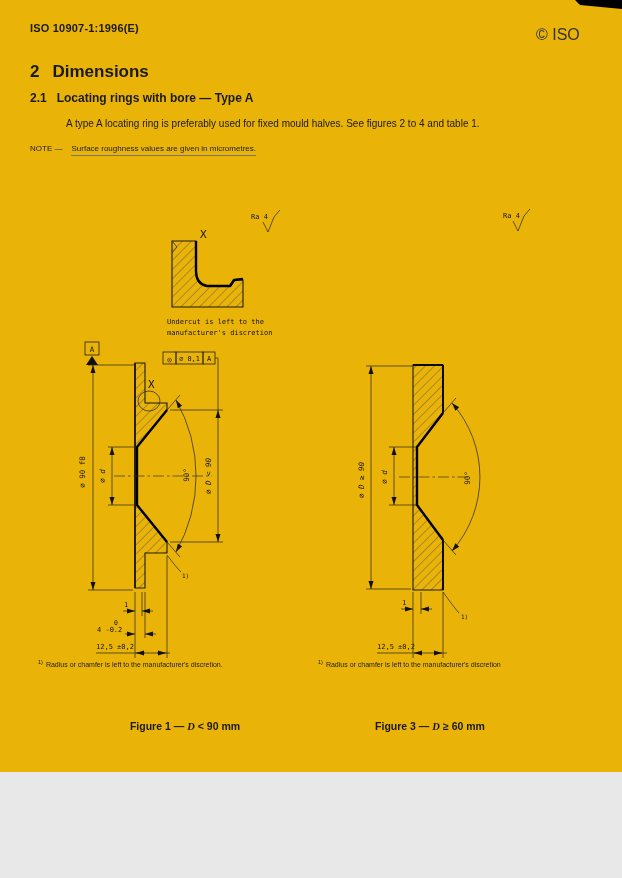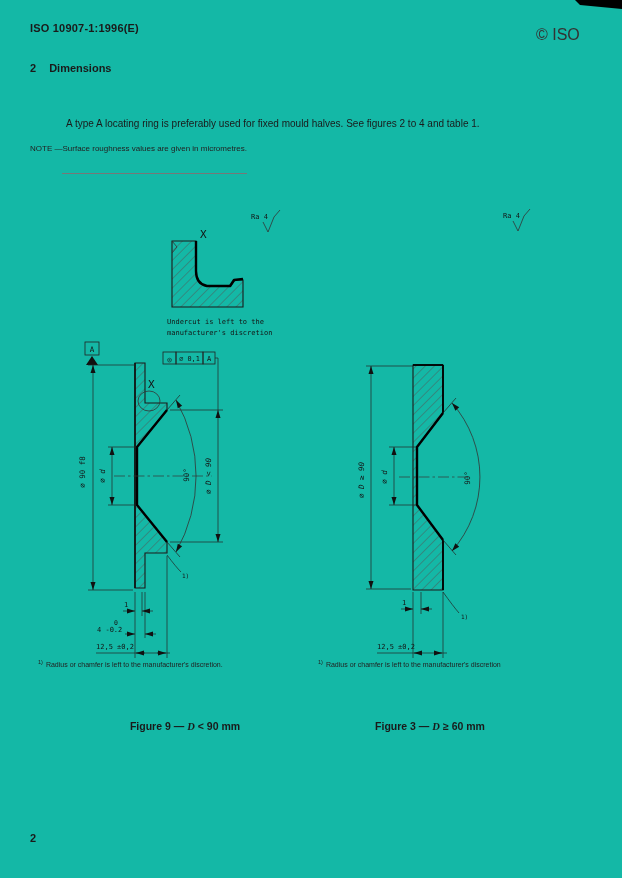--- a/index.html
+++ b/index.html
@@ -1,28 +1,28 @@
 <!DOCTYPE html>
 <html><head>
 <meta charset="utf-8">
 <style>
   html,body{margin:0;padding:0;background:#e8e8e8;}
-  .page{position:relative;width:622px;height:878px;background:#14b8a6;overflow:hidden;
+  .page{position:relative;width:622px;height:772px;background:#eab308;overflow:hidden;
         font-family:"Liberation Sans",sans-serif;color:#1a1a1a;}
   .abs{position:absolute;}
   .hdr-left{left:30px;top:22px;font-size:11px;font-weight:bold;letter-spacing:.2px;}
   .hdr-right{left:536px;top:26px;font-size:16px;color:#333;}
-  .h-sec{left:30px;top:62px;font-size:11px;font-weight:bold;}
+  .h-sec{left:30px;top:62px;font-size:17px;font-weight:bold;}
   .h-sec .num{margin-right:13px;}
   .h-sub{left:30px;top:91px;font-size:12px;font-weight:bold;}
   .h-sub .num{margin-right:10px;}
   .body-text{left:30px;top:118px;width:565px;font-size:10px;margin-left:36px;}
   .note{left:30px;top:144px;font-size:8px;color:#222;}
-  .note .lbl{}
-  .note .txt{border-bottom:1px solid #777;padding-bottom:20px;}
+  .note .lbl{margin-right:9px;}
+  .note .txt{border-bottom:1px solid #777;padding-bottom:2px;}
   .fnote{top:659px;font-size:7px;color:#222;white-space:nowrap;}
   .fnote sup{font-size:5.5px;margin-right:3px;}
   .fn2{left:38px;} .fn3{left:318px;}
   .caption{top:720px;width:200px;text-align:center;font-size:10.5px;font-weight:bold;}
   .cap2{left:85px;} .cap3{left:330px;}
   .caption .dsym{font-family:"Liberation Serif",serif;font-style:italic;padding:0 3px;}
   .pagenum{left:30px;top:832px;font-size:11px;font-weight:bold;}
   svg{position:absolute;left:0;top:0;}
   .dt{font-family:"DejaVu Sans Mono",monospace;font-size:7.5px;fill:#141414;}
   .dts{font-size:7px;} .dtx{font-size:11px;} .dtt{font-size:6px;}
@@ -40,20 +40,23 @@
 <body>
 
 <div class="page">
 
   <div class="abs hdr-left">ISO 10907-1:1996(E)</div>
   <div class="abs hdr-right">© ISO</div>
 
   <div class="abs h-sec">
     <span class="num">2</span><span>Dimensions</span>
   </div>
+  <div class="abs h-sub">
+    <span class="num">2.1</span><span>Locating rings with bore — Type A</span>
+  </div>
   <div class="abs body-text">A type A locating ring is preferably used for fixed mould halves. See figures 2 to 4 and table 1.</div>
   <div class="abs note">
     <span class="lbl">NOTE —</span><span class="txt">Surface roughness values are given in micrometres.</span>
   </div>
 
   <svg width="622" height="878" viewBox="0 0 622 878">
     <defs>
       <pattern id="hatch" patternUnits="userSpaceOnUse" width="6.5" height="6.5" patternTransform="rotate(45)">
         <line x1="0" y1="0" x2="0" y2="6.5" stroke="#555" stroke-width=".9"></line>
       </pattern>
@@ -180,20 +183,20 @@
   </svg>
 
   <div class="abs fnote fn2">
     <sup>1)</sup><span>Radius or chamfer is left to the manufacturer's discretion.</span>
   </div>
   <div class="abs fnote fn3">
     <sup>1)</sup><span>Radius or chamfer is left to the manufacturer's discretion</span>
   </div>
 
   <div class="abs caption cap2">
-    <span>Figure 9 —</span><span class="dsym">D</span><span>&lt; 90 mm</span>
+    <span>Figure 1 —</span><span class="dsym">D</span><span>&lt; 90 mm</span>
   </div>
   <div class="abs caption cap3">
     <span>Figure 3 —</span><span class="dsym">D</span><span>≥ 60 mm</span>
   </div>
 
   <div class="abs pagenum">2</div>
 </div>
 
 </body></html>

